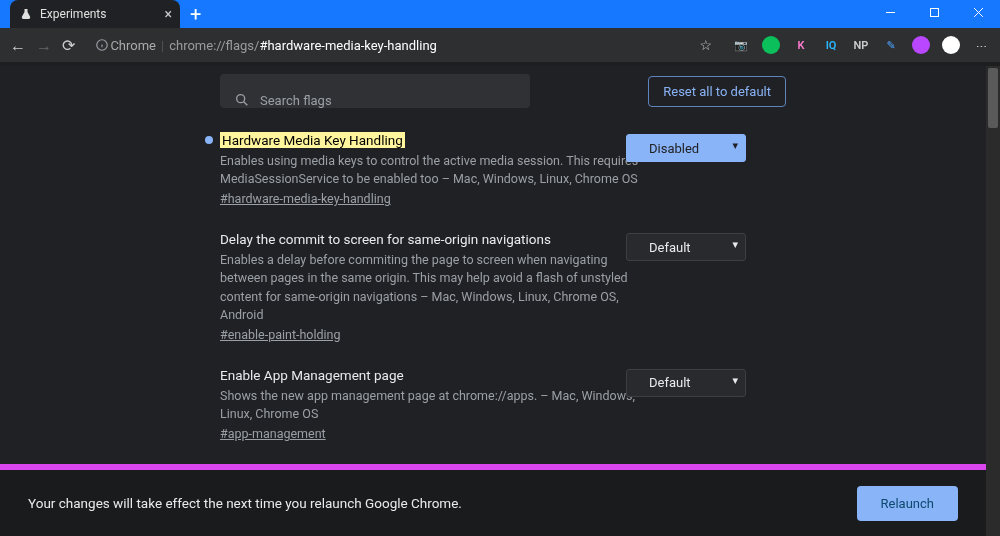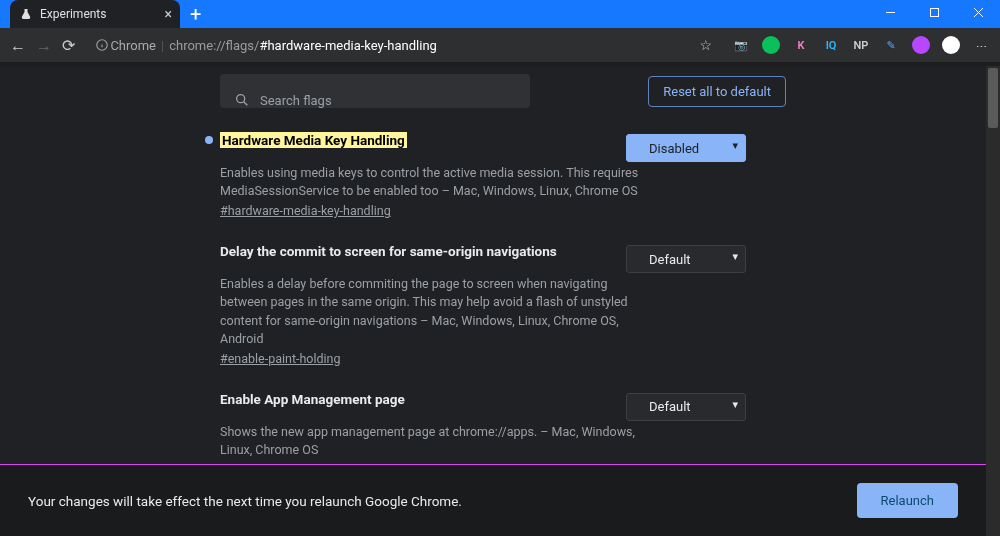--- a/index.html
+++ b/index.html
@@ -30,37 +30,37 @@
 
 
 .page { position: absolute; top: 66px; left: 0; right: 0; bottom: 0; background: #202124; color: #e8eaed; }
 .scroll-area { position: absolute; top: 0; left: 0; right: 14px; bottom: 72px; overflow: hidden; }
 .header-row { display: flex; align-items: center; padding: 8px 200px 8px 220px; gap: 20px; }
 .search { flex: 1; max-width: 310px; background: #303134; border-radius: 4px; height: 34px; display: flex; align-items: flex-end; padding: 0 14px; gap: 10px; color: #9aa0a6; }
 .reset-btn { margin-left: auto; border: 1px solid #5f84bd; color: #8ab4f8; background: transparent; padding: 7px 14px; border-radius: 4px; font-size: 13px; }
 
 .flag { padding: 14px 240px 8px 220px; position: relative; }
 .flag .marker { position: absolute; left: 205px; top: 20px; width: 8px; height: 8px; border-radius: 50%; background: #8ab4f8; }
-.flag h3 { font-size: 13.5px; font-weight: 700; margin-bottom: 16px; display: inline-block; }
+.flag h3 { font-size: 13.5px; font-weight: 400; margin-bottom: 4px; display: inline-block; }
 .flag h3.hl { background: #fff59d; color: #000; padding: 0 2px; }
 .flag p { font-size: 12.5px; color: #9aa0a6; line-height: 1.45; max-width: 420px; }
 .flag .hash { font-size: 12.5px; color: #9aa0a6; text-decoration: underline; margin-top: 2px; display: inline-block; }
 .flag select {
   position: absolute; right: 240px; top: 18px; width: 120px; height: 28px;
   background: #292a2d; color: #e8eaed; border: 1px solid #3c4043; border-radius: 3px;
   padding: 0 22px; font-size: 13px; appearance: none;
 }
 .flag .sel-wrap { position: absolute; right: 240px; top: 18px; width: 120px; }
 .flag .sel-wrap::after { content: "▾"; position: absolute; right: 8px; top: 5px; color: #e8eaed; font-size: 11px; pointer-events: none; }
 .flag.active .sel-wrap select { background: #8ab4f8; color: #202124; border-color: #8ab4f8; }
 .flag.active .sel-wrap::after { color: #202124; }
 .flag .sel-wrap select { position: static; width: 100%; }
 
 
-.relaunch-bar { position: absolute; left: 0; right: 14px; bottom: 0; height: 72px; background: #1a1b1c; display: flex; align-items: center; padding: 0 28px; color: #e8eaed; font-size: 13.5px; border-top: 1px solid #d946ef; }
+.relaunch-bar { position: absolute; left: 0; right: 14px; bottom: 0; height: 72px; background: #1a1b1c; display: flex; align-items: center; padding: 0 28px; color: #e8eaed; font-size: 13.5px; border-top: 6px solid #d946ef; }
 .relaunch-btn { margin-left: auto; background: #8ab4f8; color: #0c4a6e; border: none; padding: 10px 24px; border-radius: 4px; font-size: 13px; }
 
 
 .sb { position: absolute; right: 0; top: 0; width: 14px; bottom: 0; background: #2b2b2b; }
 .sb .thumb { position: absolute; top: 2px; left: 2px; right: 2px; height: 60px; background: #5a5a5a; border-radius: 2px; }
 
 .star { color: #ccc; margin-left: auto; font-size: 14px; }
 svg { display: block; }
 </style>
 </head>

